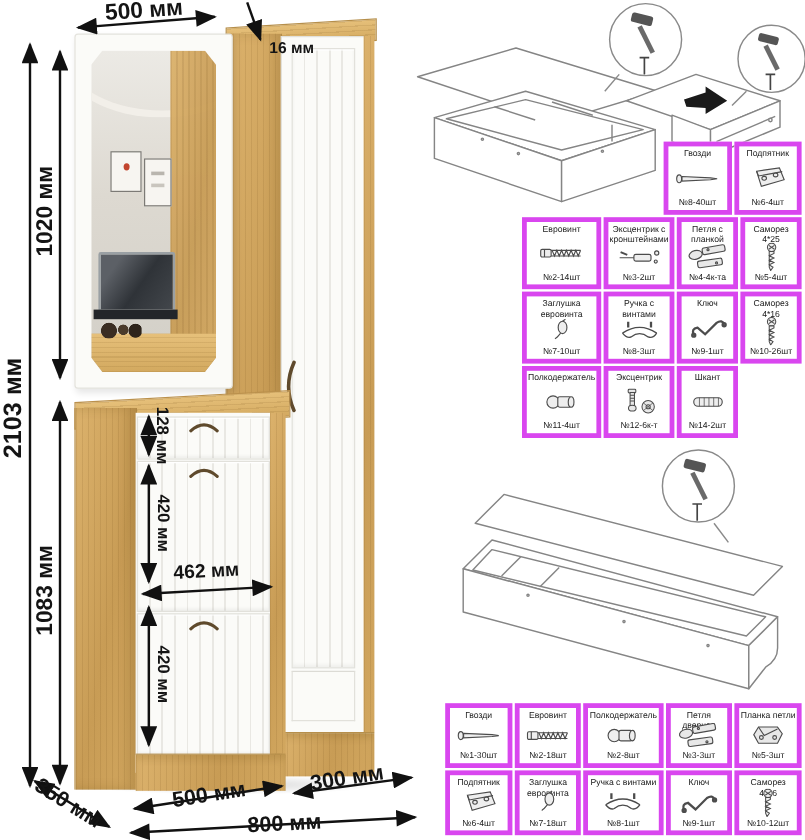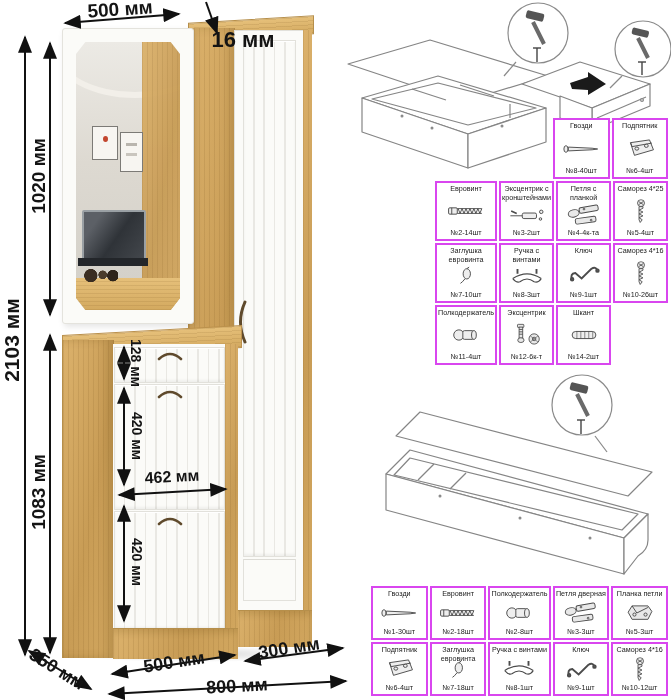--- a/index.html
+++ b/index.html
@@ -13,21 +13,21 @@
         linear-gradient(#e6c07a,#d3a95f);}
   
   .panel{background:repeating-linear-gradient(90deg,rgba(0,0,0,0) 0 9px,#e9e8e3 9px 10.5px),#fbfbf8;
          border:1px solid #e2e1db;box-shadow:inset 0 1px 0 #fff,inset 0 -2px 3px rgba(0,0,0,.05);}
   .flat{background:#fbfbf8;border:1px solid #e2e1db;}
   
   .dl{position:absolute;font-weight:700;color:#141414;white-space:nowrap;
       transform:translate(-50%,-50%);line-height:1;}
   
   .hwgrid{display:grid;gap:2px;}
-  .cell{background:#fff;border:2px solid #d946ef;display:flex;flex-direction:column;
+  .cell{background:#fff;border:4px solid #d946ef;display:flex;flex-direction:column;
         align-items:center;justify-content:space-between;padding:2px 1px;box-sizing:border-box;}
   .hl{font-size:7.2px;line-height:1.2;text-align:center;color:#222;min-height:9px;}
   .hq{font-size:7.2px;color:#222;}
   .hi{width:38px;height:24px;flex:0 0 auto;}
   svg.lineart{stroke:#858585;fill:#fff;stroke-width:1.2;stroke-linejoin:round;}
   svg.lineart line{fill:none;}
 </style>
 </head>
 <body>
 
@@ -233,21 +233,21 @@
         <line x1="112" y1="674" x2="235" y2="655" marker-start="url(#arw)" marker-end="url(#arw)"></line>
         <line x1="245" y1="661" x2="343" y2="648" marker-start="url(#arw)" marker-end="url(#arw)"></line>
         <line x1="109" y1="694" x2="346" y2="681" marker-start="url(#arw)" marker-end="url(#arw)"></line>
       </g>
     </svg>
 
     <div class="dl" style="left:11px;top:340px;font-size:21px;transform:translate(-50%,-50%) rotate(-90deg);">2103 мм</div>
     <div class="dl" style="left:38px;top:176px;font-size:19px;transform:translate(-50%,-50%) rotate(-90deg);">1020 мм</div>
     <div class="dl" style="left:38px;top:492px;font-size:19px;transform:translate(-50%,-50%) rotate(-90deg);">1083 мм</div>
     <div class="dl" style="left:120px;top:9px;font-size:19px;transform:translate(-50%,-50%) rotate(-4deg);">500 мм</div>
-    <div class="dl" style="left:243px;top:40px;font-size:22px;">16 мм</div>
+    <div class="dl" style="left:243px;top:40px;font-size:13px;">16 мм</div>
     <div class="dl" style="left:136px;top:363px;font-size:14px;transform:translate(-50%,-50%) rotate(90deg);">128 мм</div>
     <div class="dl" style="left:137px;top:436px;font-size:14px;transform:translate(-50%,-50%) rotate(90deg);">420 мм</div>
     <div class="dl" style="left:172px;top:477px;font-size:16px;transform:translate(-50%,-50%) rotate(-3deg);">462 мм</div>
     <div class="dl" style="left:137px;top:562px;font-size:14px;transform:translate(-50%,-50%) rotate(90deg);">420 мм</div>
     <div class="dl" style="left:57px;top:669px;font-size:18px;transform:translate(-50%,-50%) rotate(32deg);">350 мм</div>
     <div class="dl" style="left:174px;top:662px;font-size:18px;transform:translate(-50%,-50%) rotate(-9deg);">500 мм</div>
     <div class="dl" style="left:289px;top:648px;font-size:18px;transform:translate(-50%,-50%) rotate(-9deg);">300 мм</div>
     <div class="dl" style="left:237px;top:686px;font-size:18px;transform:translate(-50%,-50%) rotate(-3deg);">800 мм</div>
   </div>
 

